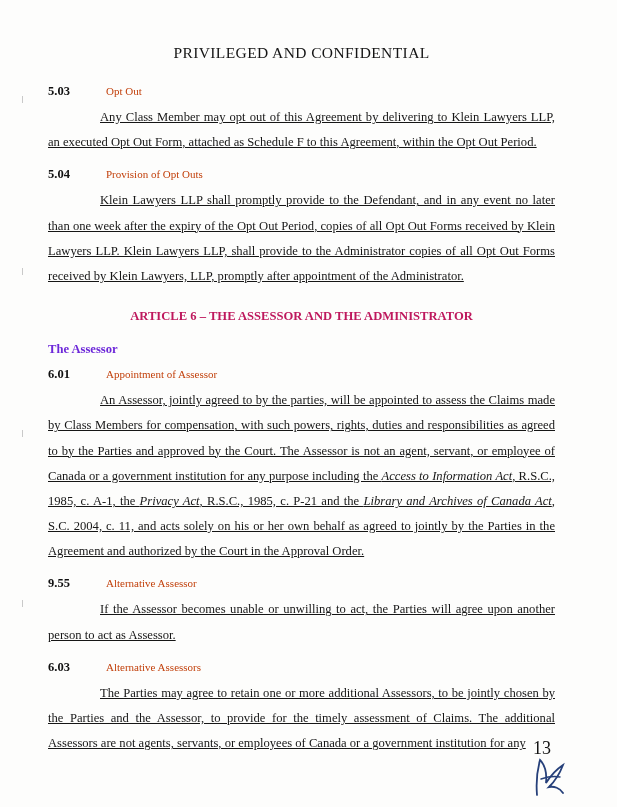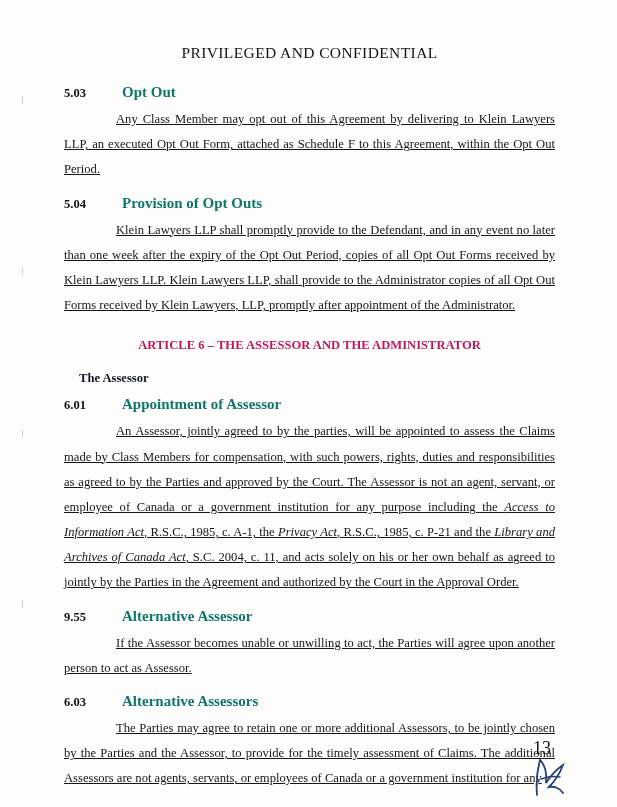--- a/index.html
+++ b/index.html
@@ -12,21 +12,21 @@
     background: #ffffff;
     font-family: "Liberation Serif", serif;
     color: #1a1a1a;
     overflow: hidden;
   }
   .page {
     position: relative;
     width: 617px;
     height: 807px;
     box-sizing: border-box;
-    padding: 44px 62px 0 64px;
+    padding: 44px 62px 0 48px;
     background: #fdfdfc;
   }
   .doc-header {
     text-align: center;
     font-size: 15.5px;
     letter-spacing: 0.4px;
     margin: 0 0 22px 0;
     color: #141414;
   }
   .numbered-heading {
@@ -35,45 +35,45 @@
     margin: 0 0 6px 0;
   }
   .numbered-heading .num {
     font-weight: bold;
     font-size: 12.5px;
     width: 58px;
     flex: 0 0 58px;
     color: #111;
   }
   .numbered-heading .ttl {
-    font-weight: bold;
-    font-size: 15px;
-    color: #0f766e;
+    font-weight: normal;
+    font-size: 11px;
+    color: #c2410c;
   }
   p.body-par {
     font-size: 12.6px;
     line-height: 2.0;
     text-align: justify;
     margin: 0 0 12px 0;
     text-indent: 52px;
     color: #161616;
     text-decoration: underline;
   }
   .article-title {
     text-align: center;
     font-weight: bold;
     font-size: 12.6px;
     margin: 20px 0 18px 0;
     color: #be185d;
   }
   .sub-heading {
     font-weight: bold;
     font-size: 12.6px;
-    margin: 0 0 10px 15px;
-    color: #0f172a;
+    margin: 0 0 10px 0;
+    color: #6d28d9;
   }
   em { font-style: italic; }
   .page-number {
     position: absolute;
     right: 66px;
     bottom: 48px;
     font-size: 18px;
     color: #141414;
   }
   .signature-mark {

